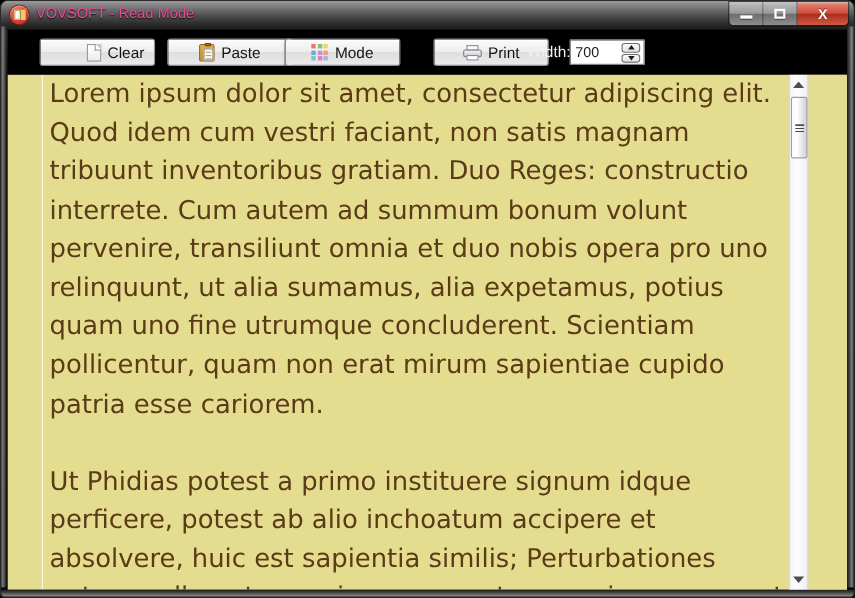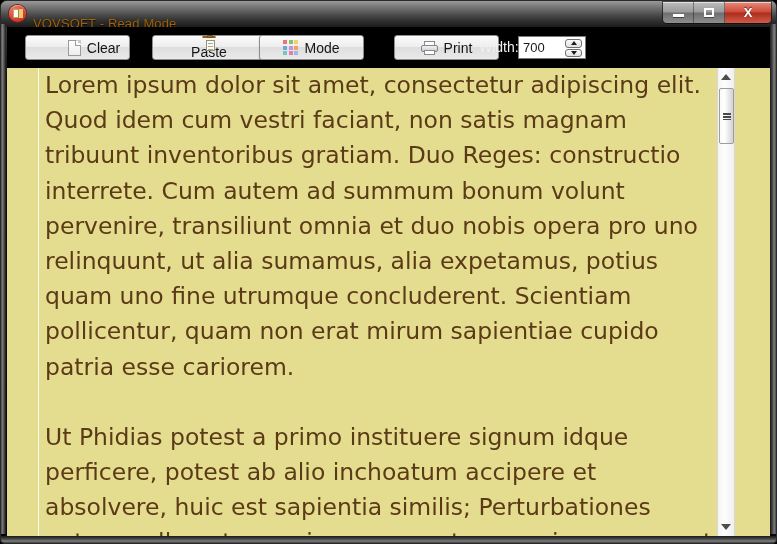--- a/index.html
+++ b/index.html
@@ -90,23 +90,23 @@
     content: "";
     position: absolute;
     left: 4px; top: -1px;
     width: 5px; height: 9px;
     background: #f0c96a;
     border-left: 1px solid #9c8a4a;
     box-sizing: border-box;
   }
   .title-text {
     position: absolute;
-    left: 33px; top: 16px;
+    left: 33px; top: 4px;
     font-size: 13px;
-    color: #a16207;
+    color: #ec4899;
     text-shadow: 0 1px 1px rgba(0,0,0,.85);
     letter-spacing: .15px;
     white-space: nowrap;
   }
 
   
   .winbtns {
     position: absolute;
     right: 6px; top: 2px;
     display: flex;
@@ -178,22 +178,22 @@
     align-items: center;
     justify-content: center;
     gap: 6px;
     font-size: 14px;
     color: #151515;
     cursor: default;
     position: absolute;
     top: 8px;
     box-sizing: border-box;
   }
-  #btn-clear { left: 18px; width: 105px; padding-left: 33px; }
-  #btn-paste { left: 145px; width: 114px; flex-direction: column; }
+  #btn-clear { left: 29px; width: 105px; padding-left: 33px; }
+  #btn-paste { left: 145px; width: 114px; }
   #btn-style { left: 252px; width: 105px; }
   #btn-print { left: 359px; width: 105px; margin-left: 28px; }
 
   .ico { display:inline-block; position: relative; }
 
   
   .ico-page {
     width: 13px; height: 16px;
     background: linear-gradient(180deg,#ffffff,#ececec);
     border: 1px solid #9b9b9b;

